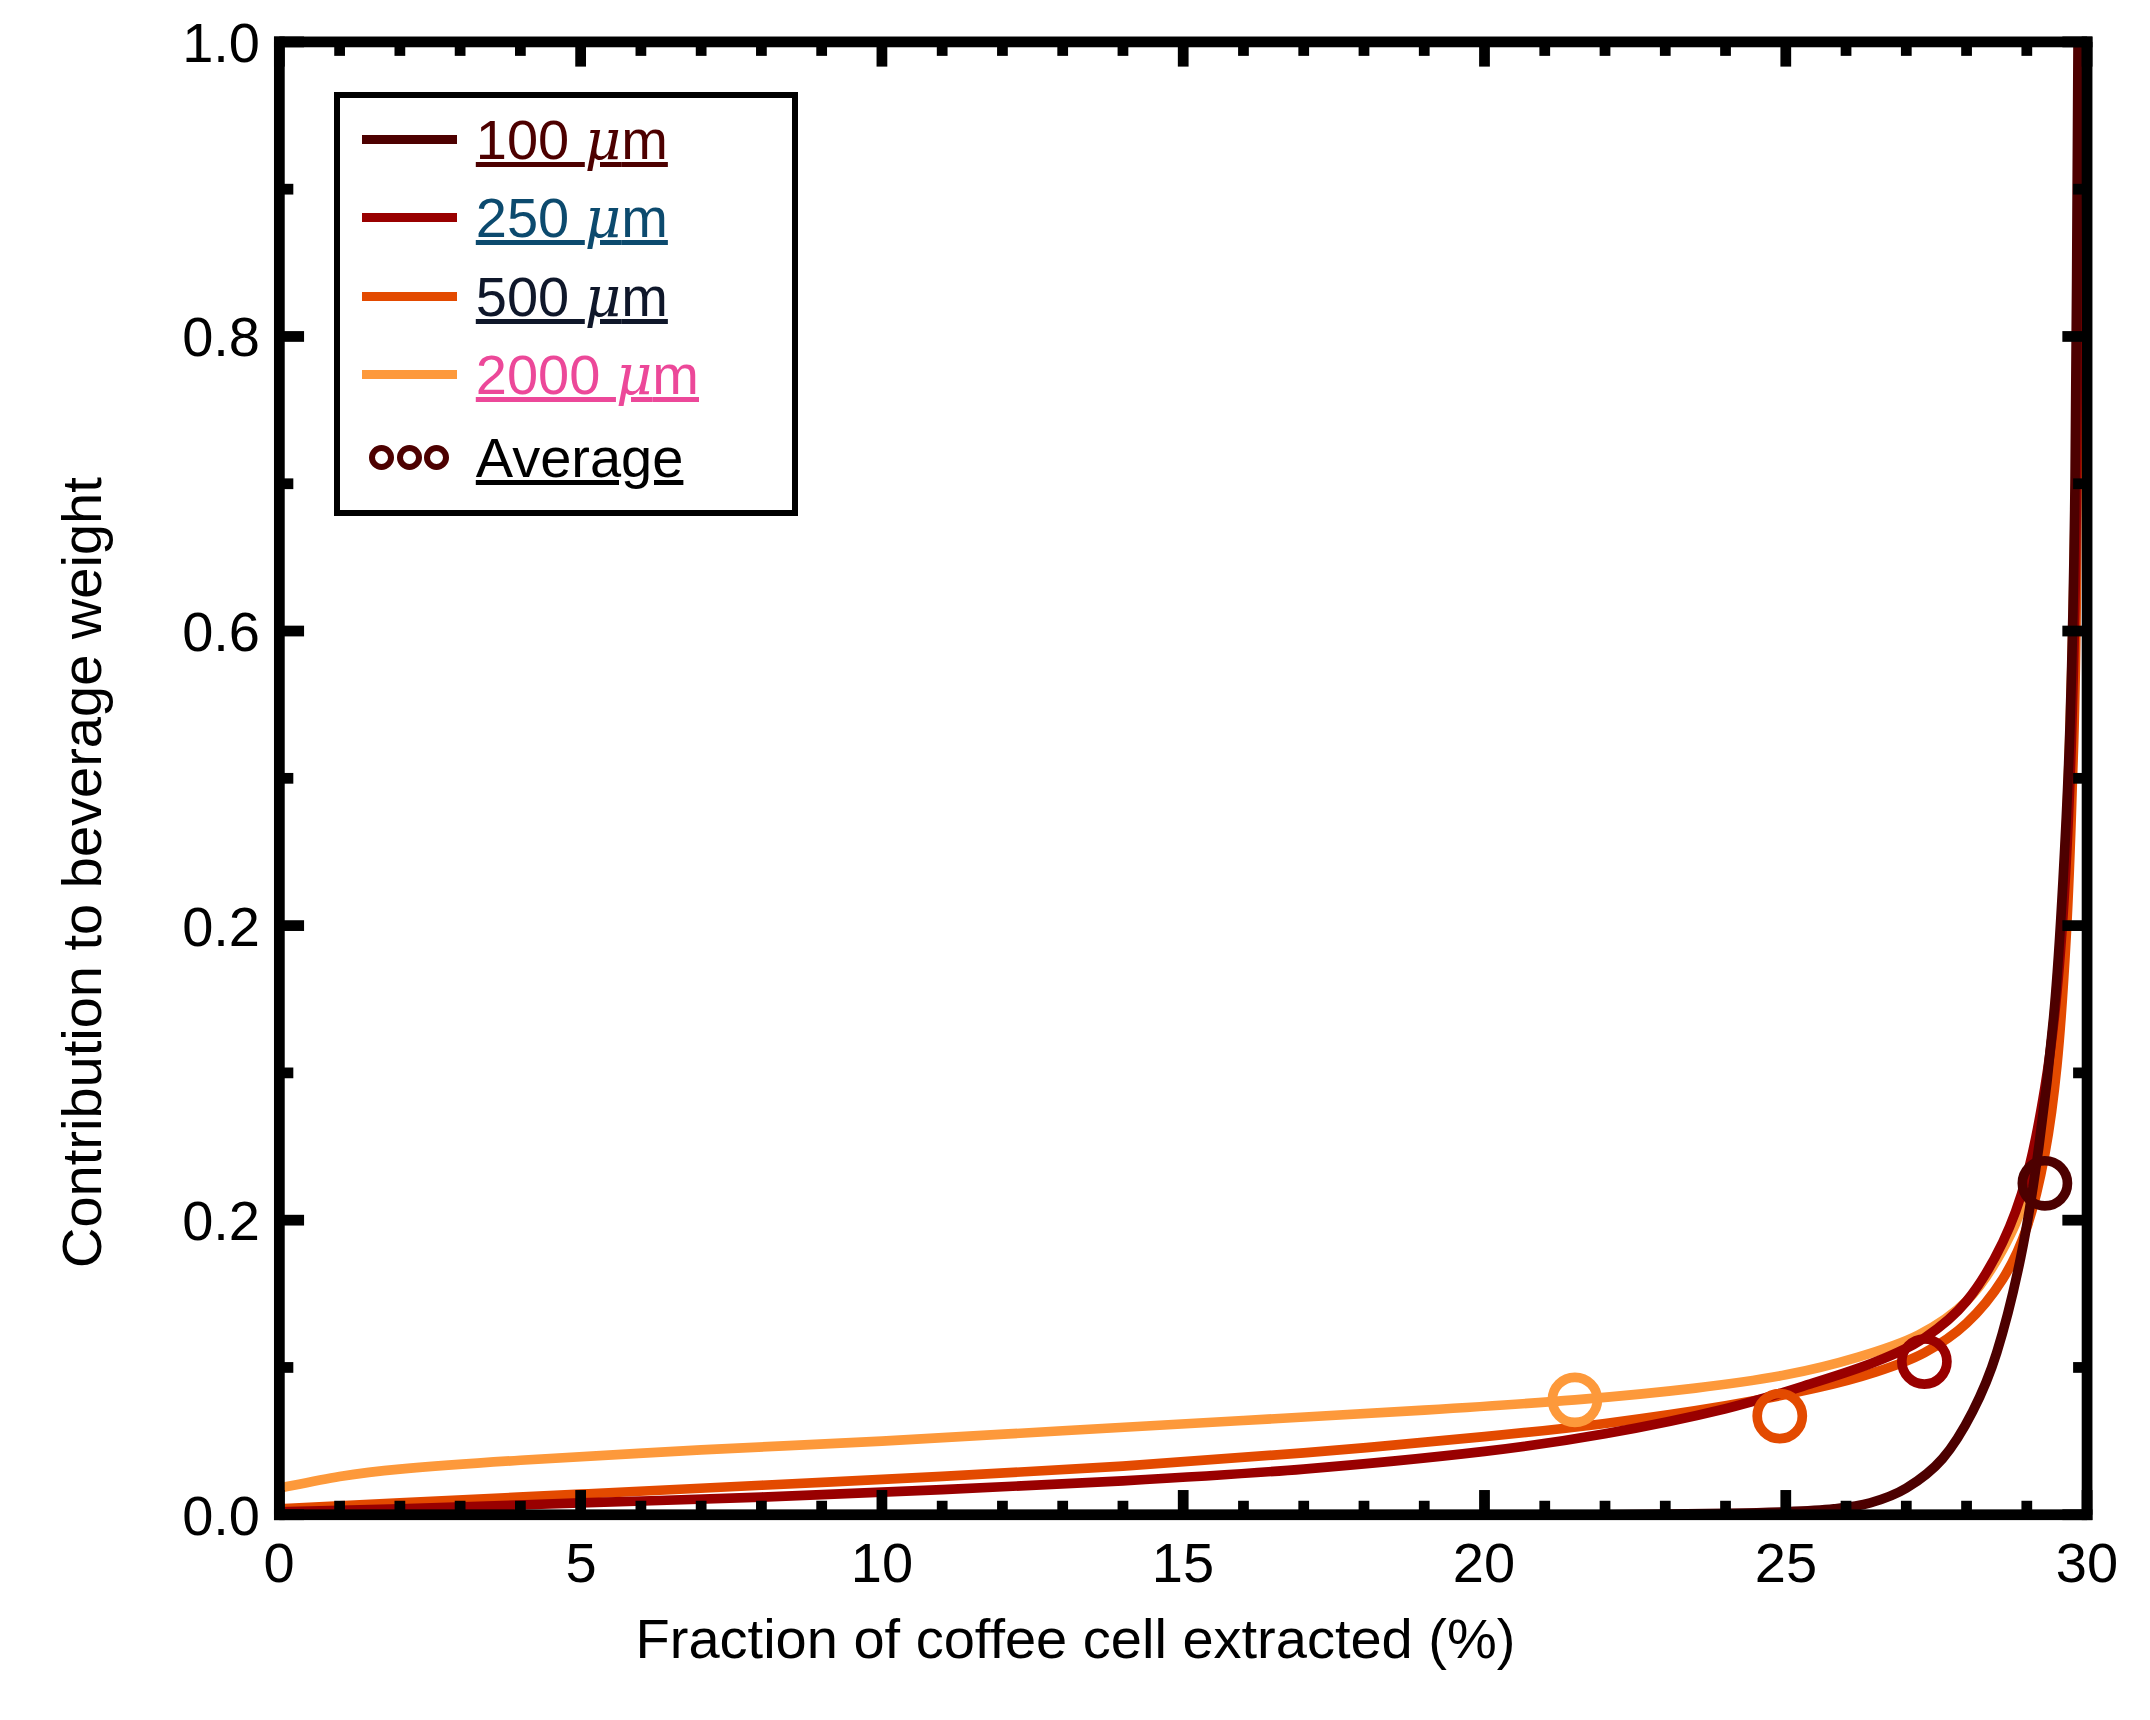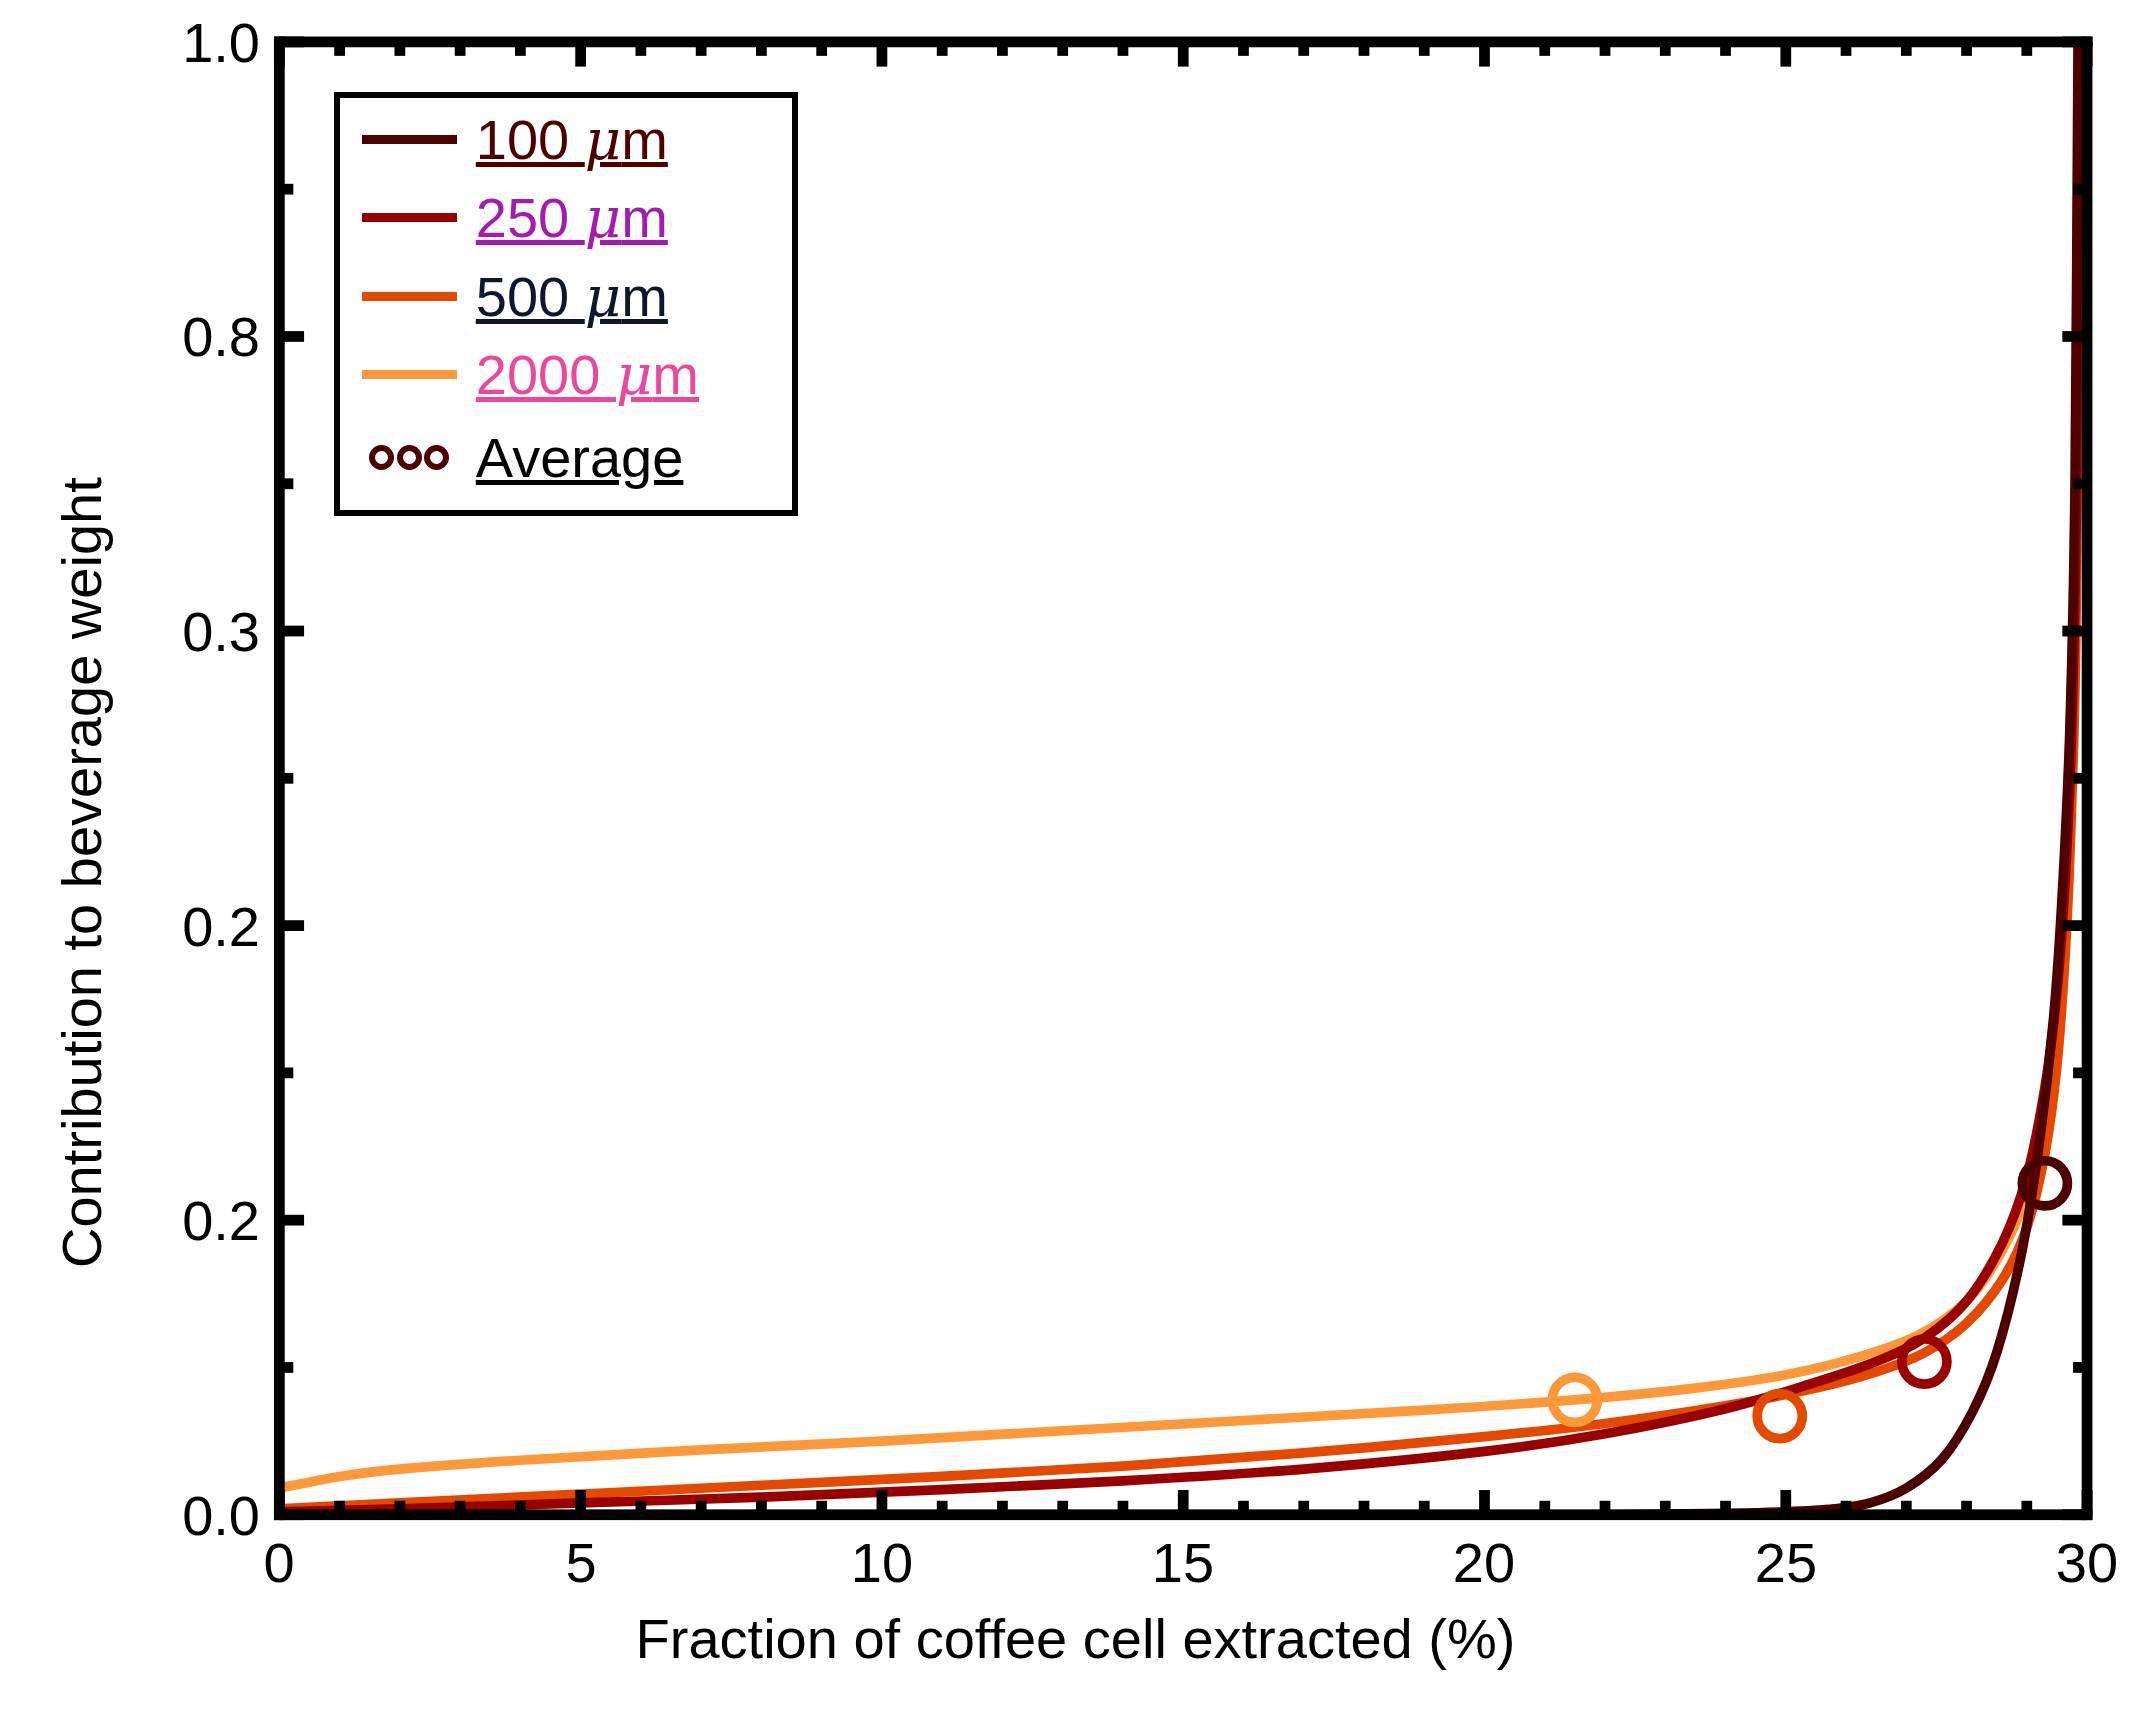--- a/index.html
+++ b/index.html
@@ -135,21 +135,21 @@
     <div class="leg-row" style="top:0px;">
       <span class="leg-swatch">
         <span class="leg-line" id="sw0" style="background: rgb(77, 0, 0);"></span>
       </span>
       <span class="leg-text" id="lt0" style="color: rgb(77, 0, 0);">100 <span class="mu">μ</span>m</span>
     </div>
     <div class="leg-row" style="top:78px;">
       <span class="leg-swatch">
         <span class="leg-line" id="sw1" style="background: rgb(153, 0, 0);"></span>
       </span>
-      <span class="leg-text" id="lt1" style="color: #a21caf;">250 <span class="mu">μ</span>m</span>
+      <span class="leg-text" id="lt1" style="color: #0c4a6e;">250 <span class="mu">μ</span>m</span>
     </div>
     <div class="leg-row" style="top:157px;">
       <span class="leg-swatch">
         <span class="leg-line" id="sw2" style="background: rgb(227, 74, 0);"></span>
       </span>
       <span class="leg-text" id="lt2" style="color: #0f172a;">500 <span class="mu">μ</span>m</span>
     </div>
     <div class="leg-row" style="top:235px;">
       <span class="leg-swatch">
         <span class="leg-line" id="sw3" style="background: rgb(253, 153, 59);"></span>
@@ -175,19 +175,19 @@
       <div class="tick-x" style="left: 882px; top: 1530px;">10</div>
       <div class="tick-x" style="left: 1183px; top: 1530px; text-align: center;">15</div>
       <div class="tick-x" style="left: 1484px; top: 1530px;">20</div>
       <div class="tick-x" style="left: 1786px; top: 1530px;">25</div>
       <div class="tick-x" style="left: 2087px; top: 1530px;">30</div>
     </div>
   <div id="yticklabels">
       <div class="tick-y" style="right: 1891px; top: 1515px;">0.0</div>
       <div class="tick-y" style="right: 1891px; top: 1220px;">0.2</div>
       <div class="tick-y" style="right: 1891px; top: 926px;">0.2</div>
-      <div class="tick-y" style="right: 1891px; top: 631px;">0.3</div>
+      <div class="tick-y" style="right: 1891px; top: 631px;">0.6</div>
       <div class="tick-y" style="right: 1891px; top: 336px;">0.8</div>
       <div class="tick-y" style="right: 1891px; top: 42px;">1.0</div>
     </div>
 
 </div>
 
 
 </body></html>

